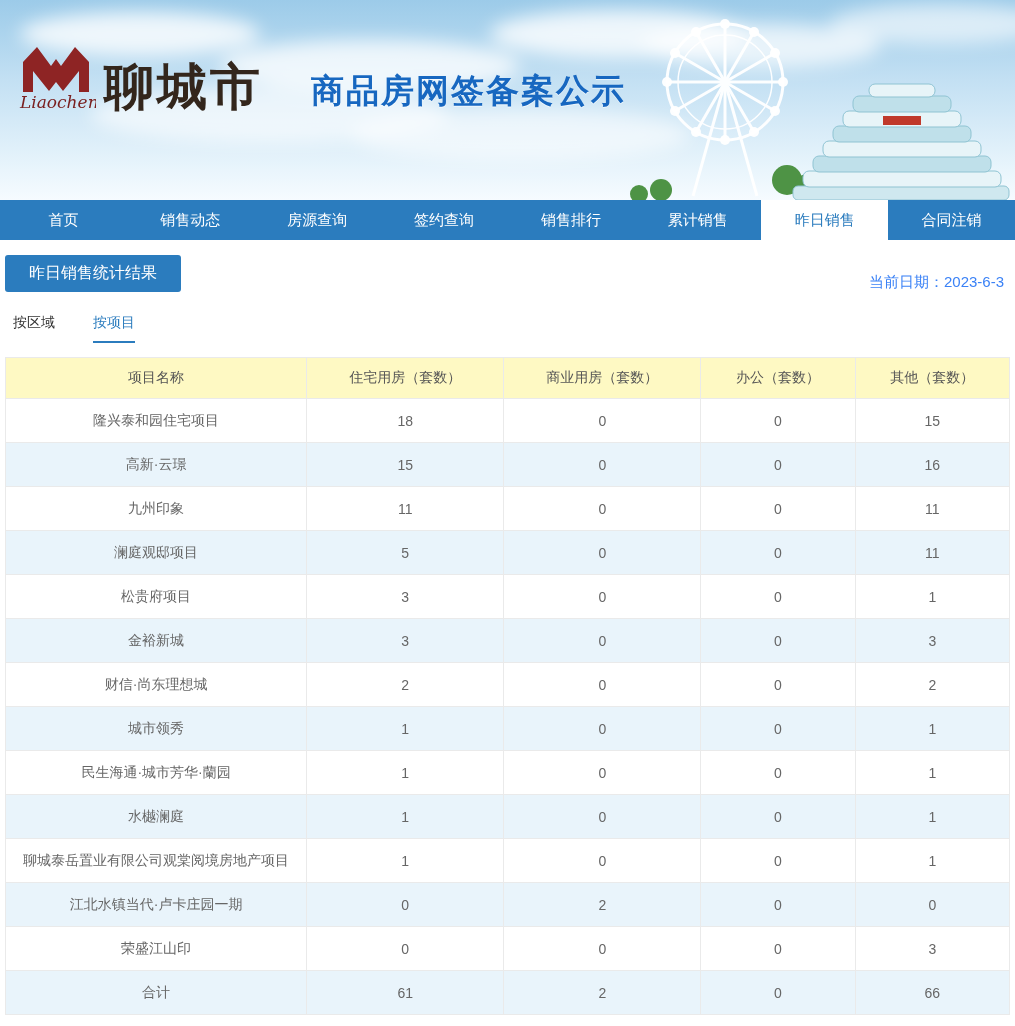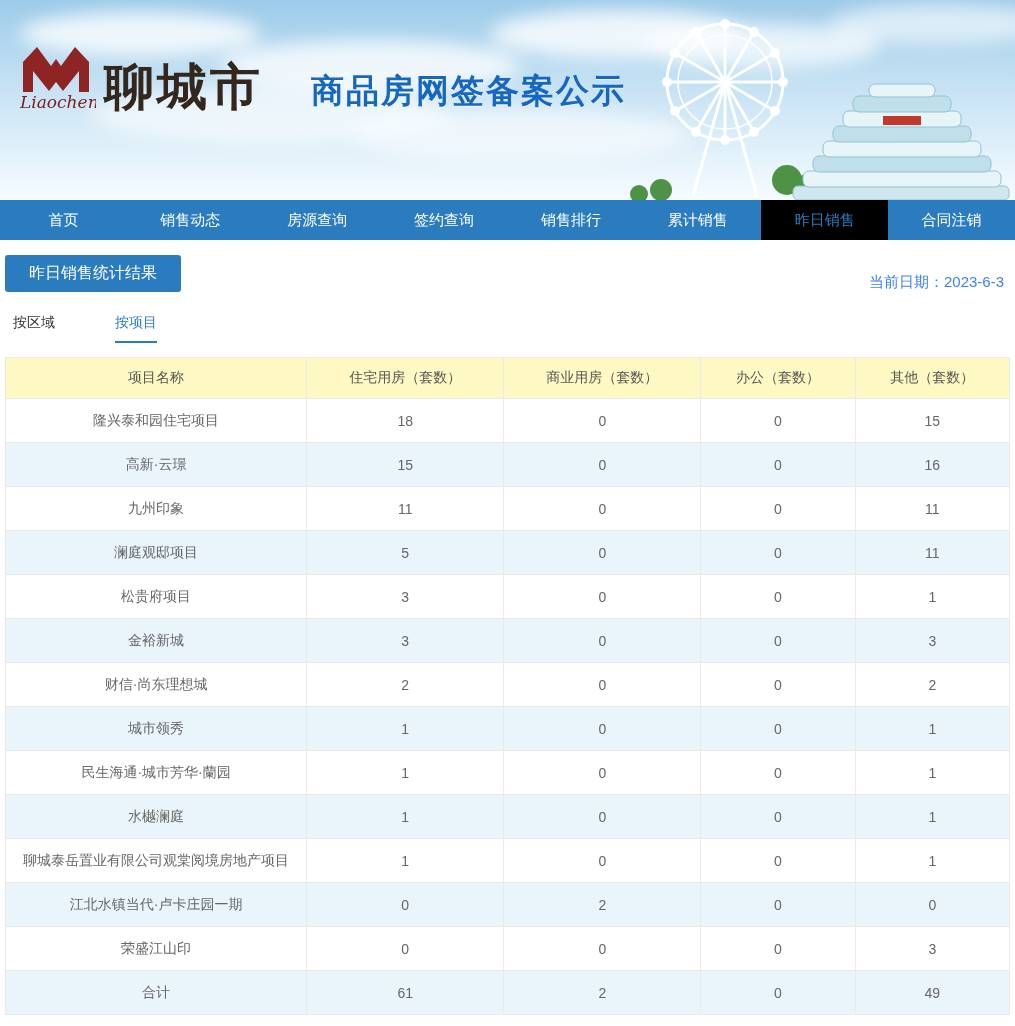--- a/index.html
+++ b/index.html
@@ -34,30 +34,30 @@
     line-height: 1.05; padding-bottom: 3px; letter-spacing: 2px;
     text-shadow: 0 1px 0 rgba(255,255,255,.6);
     margin-left: 40px;
   }
   
   .main-nav { display: flex; height: 40px; background: var(--nav-bg, #2b7cbe); }
   .nav-item {
     flex: 1; display: flex; align-items: center; justify-content: center;
     color: #fff; font-size: 15px; text-decoration: none; cursor: pointer;
   }
-  .nav-item.active { background: #000000; color: var(--nav-bg, #2b7cbe); }
+  .nav-item.active { background: #ffffff; color: var(--nav-bg, #2b7cbe); }
   
   main { padding: 15px 5px 0; }
   .title-row { display: flex; justify-content: space-between; align-items: flex-end; }
   .page-title {
     background: var(--accent, #2b7cbe); color: #fff;
     font-size: 16px; padding: 8px 24px; border-radius: 3px;
   }
   .current-date { font-size: 15px; color: #3b82f6; padding-right: 6px; margin-left: 16px; }
-  .tabs { display: flex; gap: 60px; margin-top: 22px; padding-left: 8px; }
+  .tabs { display: flex; gap: 38px; margin-top: 22px; padding-left: 8px; }
   .tab { font-size: 14px; color: #333; padding-bottom: 9px; cursor: pointer; }
   .tab.active { color: var(--accent, #2b7cbe); border-bottom: 2px solid var(--accent, #2b7cbe); }
   
   table { width: 100%; border-collapse: collapse; margin-top: 14px; }
   th, td {
     border: 1px solid #eaeaea; text-align: center;
     font-size: 14px; color: #666; height: 44px; padding: 4px 8px;
   }
   th { background: #fef9c3; font-weight: 400; color: #555; height: 41px; }
   tbody tr:nth-child(even) td { background: #e9f4fb; }
@@ -271,17 +271,17 @@
           <td>0</td>
           <td>0</td>
           <td>0</td>
           <td>3</td>
         </tr>
         <tr>
           <td>合计</td>
           <td>61</td>
           <td>2</td>
           <td>0</td>
-          <td>49</td>
+          <td>66</td>
         </tr>
       </tbody>
   </table>
 </main>
 
 </body></html>

